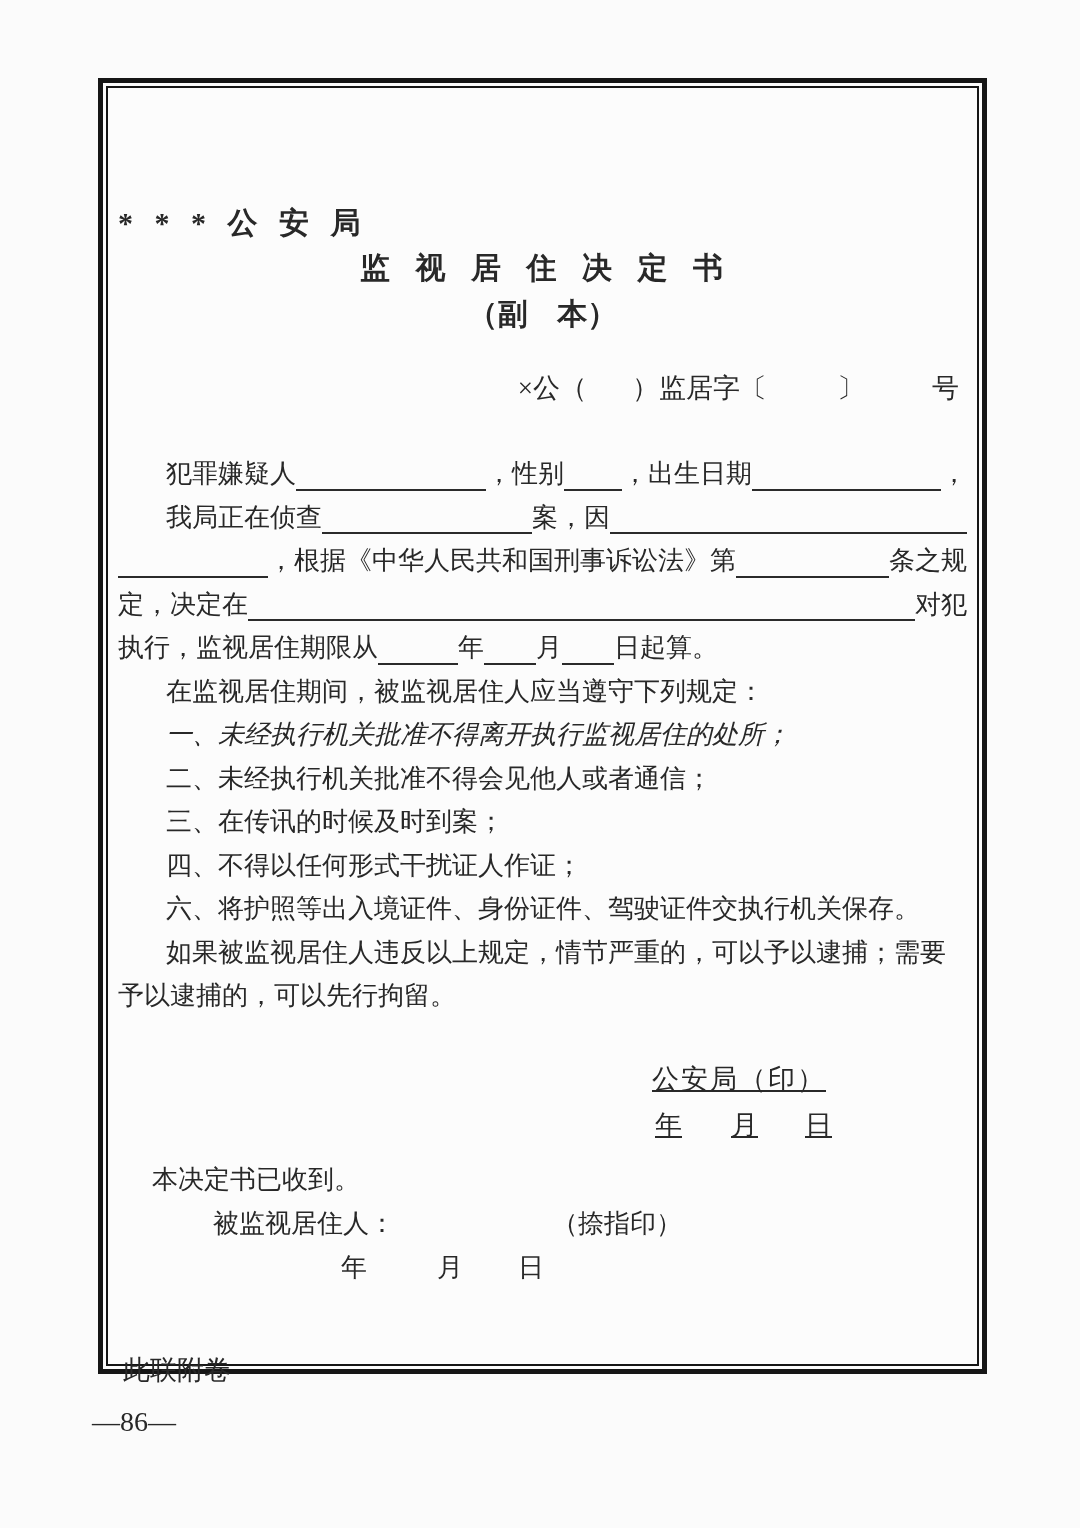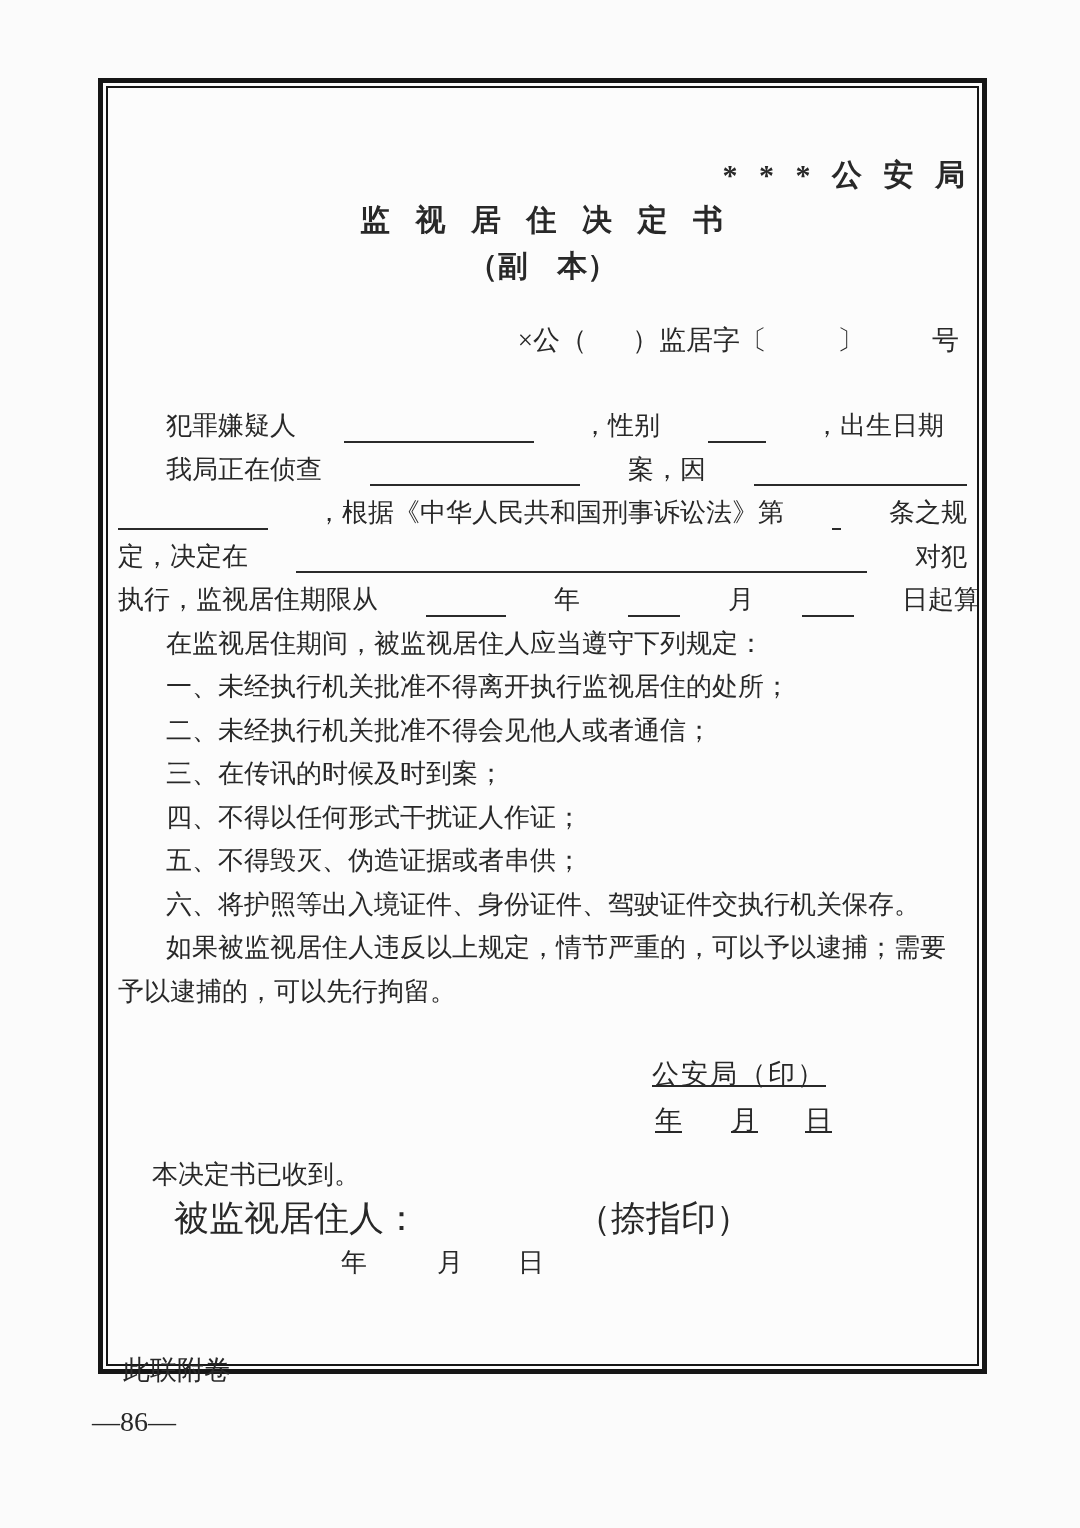--- a/index.html
+++ b/index.html
@@ -27,26 +27,27 @@
     inset: 3px;
     border: 2px solid #161616;
     overflow: hidden;
   }
   .content {
     padding: 68px 10px 0 10px;
     font-size: 26px;
     line-height: 43.5px;
   }
   .agency {
-    text-align: right;
+    text-align: left;
     font-size: 30px;
     line-height: 38px;
     font-weight: bold;
     letter-spacing: 2px;
     word-spacing: 10px;
+    margin-top: 48px;
   }
   .title {
     text-align: center;
     font-size: 30px;
     line-height: 52px;
     font-weight: bold;
     letter-spacing: 2px;
     word-spacing: 14px;
   }
   .subtitle {
@@ -68,21 +69,20 @@
   .docno .gap { display: inline-block; }
   .docno .g1 { width: 45px; }
   .docno .g2 { width: 70px; }
   .docno .g3 { width: 68px; }
   .doc-body { margin-top: 46px; }
   .bline {
     display: flex;
     align-items: stretch;
     height: 43.5px;
     white-space: nowrap;
-    gap: 48px;
   }
   .bline span { display: inline-block; }
   .blank {
     border-bottom: 2px solid #2b2b2b;
     margin-bottom: 5px;
     flex: 0 0 auto;
   }
   .blank.fill { flex: 1 1 auto; }
   .ul-text {
     text-decoration: underline;
@@ -100,22 +100,22 @@
   .stamp-date .dy { margin-left: 537px; }
   .stamp-date .dm { margin-left: 49px; }
   .stamp-date .dd { margin-left: 47px; }
   .receipt { margin-top: 10px; }
   .receipt .received {
     margin-left: 34px;
     font-size: 26px;
     line-height: 44px;
   }
   .receipt .signer {
-    margin-left: 56px;
-    font-size: 35px;
+    margin-left: 95px;
+    font-size: 26px;
     line-height: 44px;
     display: flex;
   }
   .receipt .signer .fp { margin-left: 157px; }
   .receipt-date { line-height: 44px; font-size: 26px; }
   .receipt-date .dy { margin-left: 223px; }
   .receipt-date .dm { margin-left: 70px; }
   .receipt-date .dd { margin-left: 55px; }
   .footer-note {
     position: absolute;
@@ -186,34 +186,31 @@
               <span class="blank" style="width: 80px;"></span>
               <span>年</span>
               <span class="blank" style="width: 52px;"></span>
               <span>月</span>
               <span class="blank" style="width: 52px;"></span>
               <span>日起算。</span>
             </div>
             <div class="bline" style="padding-left: 48px;">
               <span>在监视居住期间，被监视居住人应当遵守下列规定：</span>
             </div>
-            <div class="bline" style="padding-left: 48px;">
+            <div class="bline" style="padding-left: 48px; font-style: italic;">
               <span>一、未经执行机关批准不得离开执行监视居住的处所；</span>
             </div>
             <div class="bline" style="padding-left: 48px;">
               <span>二、未经执行机关批准不得会见他人或者通信；</span>
             </div>
             <div class="bline" style="padding-left: 48px;">
               <span>三、在传讯的时候及时到案；</span>
             </div>
             <div class="bline" style="padding-left: 48px;">
               <span>四、不得以任何形式干扰证人作证；</span>
-            </div>
-            <div class="bline" style="padding-left: 48px;">
-              <span>五、不得毁灭、伪造证据或者串供；</span>
             </div>
             <div class="bline" style="padding-left: 48px;">
               <span>六、将护照等出入境证件、身份证件、驾驶证件交执行机关保存。</span>
             </div>
             <div class="bline" style="padding-left: 48px;">
               <span>如果被监视居住人违反以上规定，情节严重的，可以予以逮捕；需要</span>
             </div>
             <div class="bline">
               <span>予以逮捕的，可以先行拘留。</span>
             </div>

